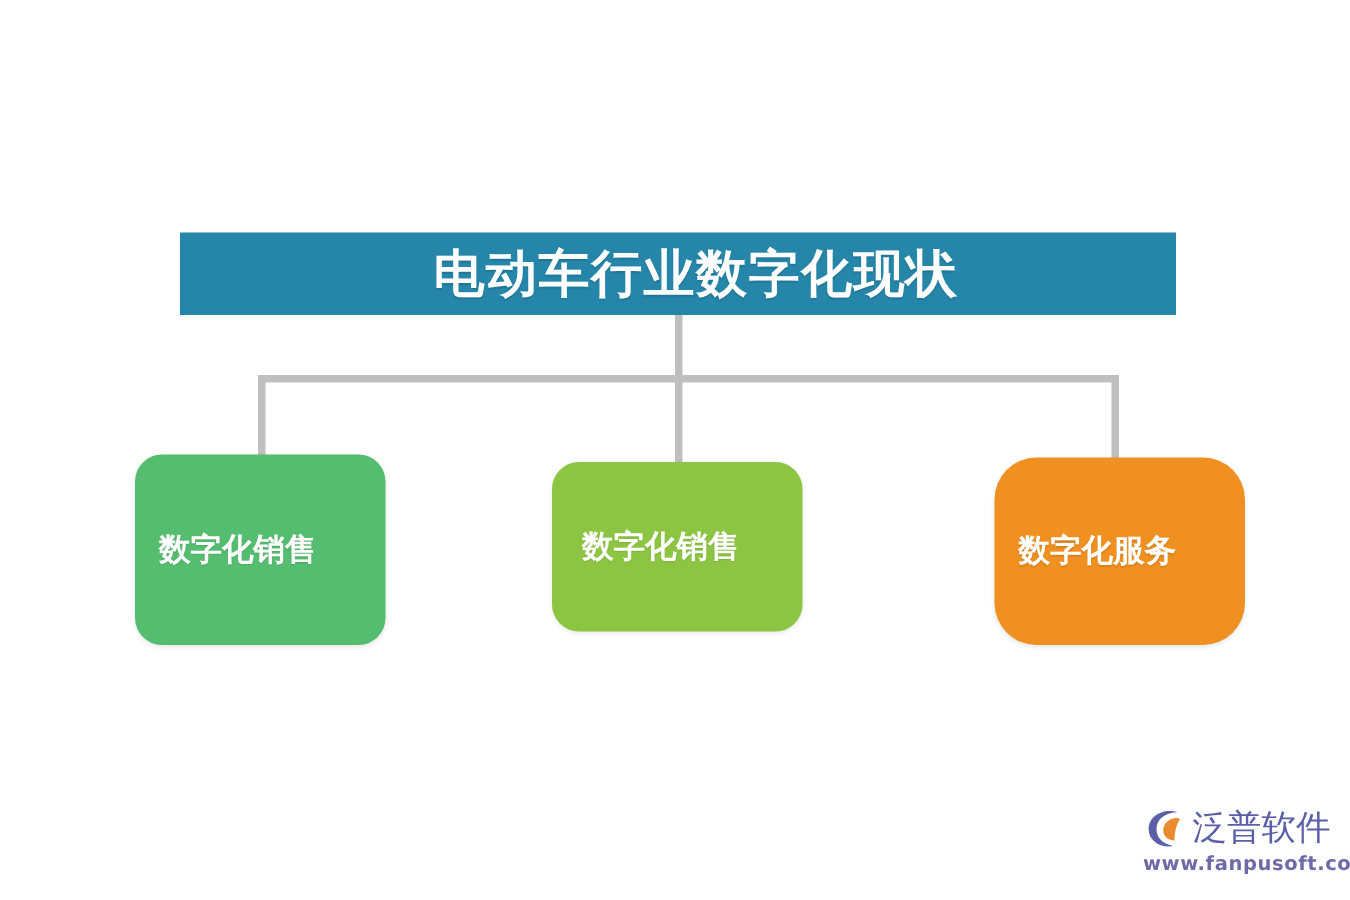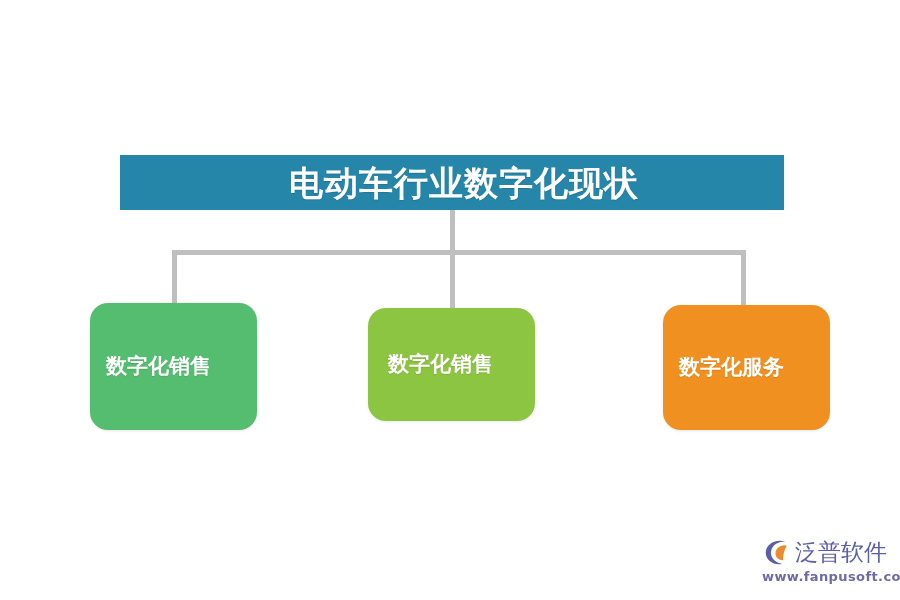--- a/index.html
+++ b/index.html
@@ -100,20 +100,21 @@
     left: 90px;  top: 303px;  width: 167px; height: 127px;
     padding-left: 16px;
   }
   #leaf-1 {
     left: 368px; top: 308px;  width: 167px; height: 113px;
     padding-left: 20px;
   }
   #leaf-2 {
     left: 663px; top: 305px;  width: 167px; height: 125px;
     padding-left: 16px;
+    border-radius: 28px;
   }
 
   
   .brand {
     position: absolute;
     left: 762px;
     top: 536px;
     width: 128px;
     height: 52px;
   }

